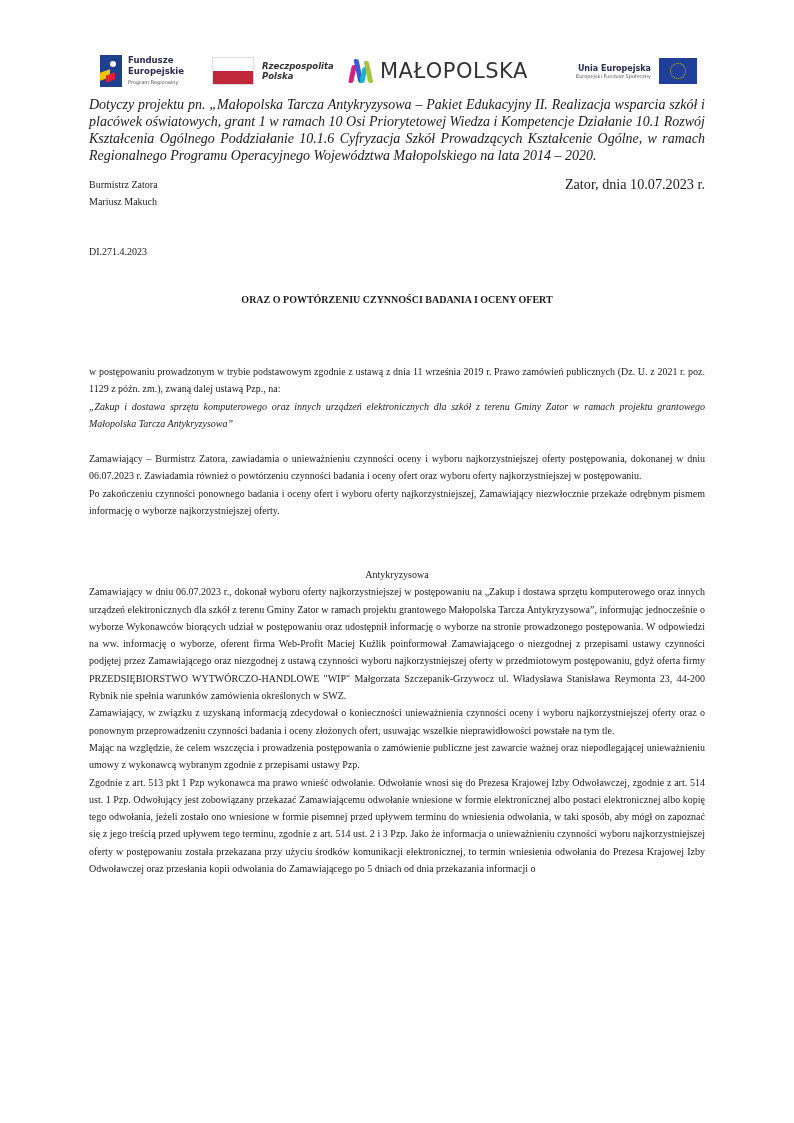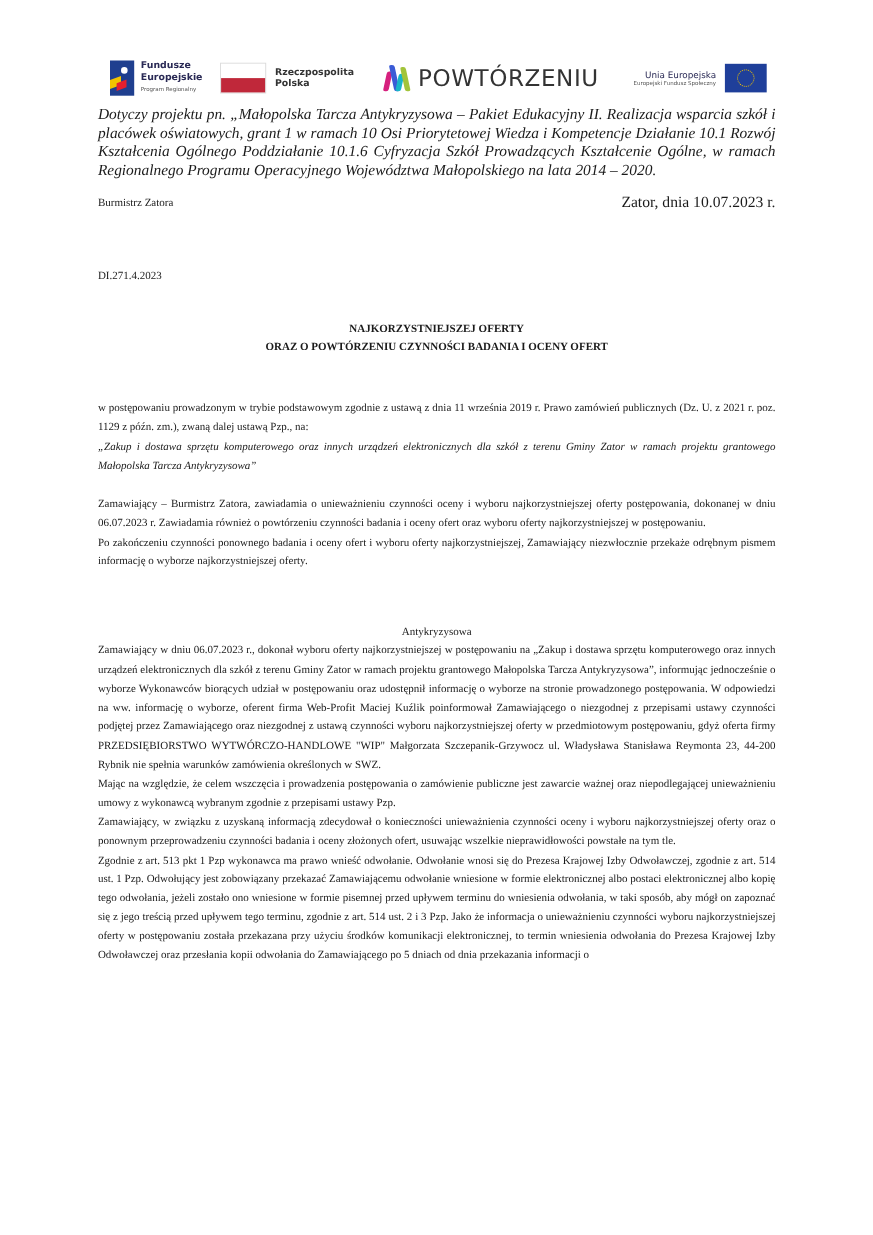--- a/index.html
+++ b/index.html
@@ -14,21 +14,21 @@
   .fe-text .t1 { font-size: 8.5px; font-weight: bold; display: block; }
   .fe-text .t2 { font-size: 5px; display: block; color: #555; }
   .pl-flag { width: 40px; height: 26px; border: 1px solid #ddd; display: flex; flex-direction: column; }
   .pl-flag .w { flex: 1; background: #fff; }
   .pl-flag .r { flex: 1; background: #c0283a; }
   .pl-text { margin-left: 8px; font-family: "DejaVu Sans", sans-serif; font-size: 8.5px; line-height: 10px; font-weight: bold; color: #333; }
   .mp-mark { width: 22px; height: 24px; position: relative; }
   .mp-mark span { position: absolute; bottom: 0; width: 5px; border-radius: 2px; }
   .mp-text { margin-left: 8px; font-family: "DejaVu Sans", sans-serif; font-size: 21px; letter-spacing: 0.5px; color: #333; }
   .ue-text { text-align: right; font-family: "DejaVu Sans", sans-serif; color: #2a2a55; }
-  .ue-text .t1 { font-size: 8px; font-weight: normal; display: block; }
+  .ue-text .t1 { font-size: 8px; font-weight: bold; display: block; }
   .ue-text .t2 { font-size: 5px; display: block; color: #555; }
   .eu-flag { width: 38px; height: 26px; background: #1f3f9a; margin-left: 8px; position: relative; }
   .eu-flag .ring { position: absolute; left: 11px; top: 5px; width: 14px; height: 14px; border: 1.5px dotted #f2c300; border-radius: 50%; }
 
   .text { position: absolute; left: 89px; width: 616px; font-size: 10px; line-height: 17.3px; }
   .just { text-align: justify; }
   .small { font-size: 14px; line-height: 17px; font-style: italic; }
   .center { text-align: center; }
   .bold { font-weight: bold; }
   .italic { font-style: italic; }
@@ -44,73 +44,73 @@
       <span class="w"></span>
         <span class="y"></span>
         <span class="r"></span>
     </div>
     <div class="fe-text">
       <span class="t1">Fundusze</span>
       <span class="t1">Europejskie</span>
       <span class="t2">Program Regionalny</span>
     </div>
   </div>
-  <div class="logo" style="left:100px;">
+  <div class="logo" style="left:112px;font-style:italic;">
     <div class="pl-flag">
         <span class="w"></span>
         <span class="r"></span>
       </div>
     <div class="pl-text">
       <span style="display:block;">Rzeczpospolita</span>
       <span style="display:block;">Polska</span>
     </div>
   </div>
   <div class="logo" style="left:250px;">
     <div class="mp-mark">
       <span style="left:0; height:18px; background:#d6207e; transform:skewX(-12deg);"></span>
       <span style="left:6px; height:24px; background:#3b5bd6; transform:skewX(12deg);"></span>
       <span style="left:11px; height:16px; background:#19b5c8; transform:skewX(-12deg);"></span>
       <span style="left:16px; height:22px; background:#a2c43a; transform:skewX(12deg);"></span>
     </div>
-    <span class="mp-text">POWTÓRZENIU</span>
+    <span class="mp-text">MAŁOPOLSKA</span>
   </div>
   <div class="logo" style="left:476px;">
     <div class="ue-text">
       <span class="t1">Unia Europejska</span>
       <span class="t2">Europejski Fundusz Społeczny</span>
     </div>
     <div class="eu-flag">
         <span class="ring"></span>
       </div>
   </div>
 </div>
 
 <p class="text just small" style="top:96px;">Dotyczy projektu pn. „Małopolska Tarcza Antykryzysowa – Pakiet Edukacyjny II. Realizacja wsparcia szkół i placówek oświatowych, grant 1 w ramach 10 Osi Priorytetowej Wiedza i Kompetencje Działanie 10.1 Rozwój Kształcenia Ogólnego Poddziałanie 10.1.6 Cyfryzacja Szkół Prowadzących Kształcenie Ogólne, w ramach Regionalnego Programu Operacyjnego Województwa Małopolskiego na lata 2014 – 2020.</p>
 
 <div class="text" style="top:176px;">
   <p>Burmistrz Zatora</p>
+  <p>Mariusz Makuch</p>
 </div>
 <p class="right" style="top:176px; font-size:14.2px; line-height:17.3px;">Zator, dnia 10.07.2023 r.</p>
 
 <p class="text" style="top:243px;">DI.271.4.2023</p>
 
 <div class="text center bold" style="top:292px; line-height:16px;">
-  <p>NAJKORZYSTNIEJSZEJ OFERTY</p>
   <p>ORAZ O POWTÓRZENIU CZYNNOŚCI BADANIA I OCENY OFERT</p>
 </div>
 
 <div class="text just" style="top:363px;">
   <p>w postępowaniu prowadzonym w trybie podstawowym zgodnie z ustawą z dnia 11 września 2019 r. Prawo zamówień publicznych (Dz. U. z 2021 r. poz. 1129 z późn. zm.), zwaną dalej ustawą Pzp., na:</p>
   <p class="italic">„Zakup i dostawa sprzętu komputerowego oraz innych urządzeń elektronicznych dla szkół z terenu Gminy Zator w ramach projektu grantowego Małopolska Tarcza Antykryzysowa”</p>
 </div>
 
 <div class="text just" style="top:450px;">
   <p>Zamawiający – Burmistrz Zatora, zawiadamia o unieważnieniu czynności oceny i wyboru najkorzystniejszej oferty postępowania, dokonanej w dniu 06.07.2023 r. Zawiadamia również o powtórzeniu czynności badania i oceny ofert oraz wyboru oferty najkorzystniejszej w postępowaniu.</p>
   <p>Po zakończeniu czynności ponownego badania i oceny ofert i wyboru oferty najkorzystniejszej, Zamawiający niezwłocznie przekaże odrębnym pismem informację o wyborze najkorzystniejszej oferty.</p>
 </div>
 
 <div class="text just" style="top:566px;">
   <p class="center">Antykryzysowa</p>
   <p>Zamawiający w dniu 06.07.2023 r., dokonał wyboru oferty najkorzystniejszej w postępowaniu na „Zakup i dostawa sprzętu komputerowego oraz innych urządzeń elektronicznych dla szkół z terenu Gminy Zator w ramach projektu grantowego Małopolska Tarcza Antykryzysowa”, informując jednocześnie o wyborze Wykonawców biorących udział w postępowaniu oraz udostępnił informację o wyborze na stronie prowadzonego postępowania. W odpowiedzi na ww. informację o wyborze, oferent firma Web-Profit Maciej Kuźlik poinformował Zamawiającego o niezgodnej z przepisami ustawy czynności podjętej przez Zamawiającego oraz niezgodnej z ustawą czynności wyboru najkorzystniejszej oferty w przedmiotowym postępowaniu, gdyż oferta firmy PRZEDSIĘBIORSTWO WYTWÓRCZO-HANDLOWE "WIP" Małgorzata Szczepanik-Grzywocz ul. Władysława Stanisława Reymonta 23, 44-200 Rybnik nie spełnia warunków zamówienia określonych w SWZ.</p>
+  <p>Zamawiający, w związku z uzyskaną informacją zdecydował o konieczności unieważnienia czynności oceny i wyboru najkorzystniejszej oferty oraz o ponownym przeprowadzeniu czynności badania i oceny złożonych ofert, usuwając wszelkie nieprawidłowości powstałe na tym tle.</p>
   <p>Mając na względzie, że celem wszczęcia i prowadzenia postępowania o zamówienie publiczne jest zawarcie ważnej oraz niepodlegającej unieważnieniu umowy z wykonawcą wybranym zgodnie z przepisami ustawy Pzp.</p>
-  <p>Zamawiający, w związku z uzyskaną informacją zdecydował o konieczności unieważnienia czynności oceny i wyboru najkorzystniejszej oferty oraz o ponownym przeprowadzeniu czynności badania i oceny złożonych ofert, usuwając wszelkie nieprawidłowości powstałe na tym tle.</p>
   <p>Zgodnie z art. 513 pkt 1 Pzp wykonawca ma prawo wnieść odwołanie. Odwołanie wnosi się do Prezesa Krajowej Izby Odwoławczej, zgodnie z art. 514 ust. 1 Pzp. Odwołujący jest zobowiązany przekazać Zamawiającemu odwołanie wniesione w formie elektronicznej albo postaci elektronicznej albo kopię tego odwołania, jeżeli zostało ono wniesione w formie pisemnej przed upływem terminu do wniesienia odwołania, w taki sposób, aby mógł on zapoznać się z jego treścią przed upływem tego terminu, zgodnie z art. 514 ust. 2 i 3 Pzp. Jako że informacja o unieważnieniu czynności wyboru najkorzystniejszej oferty w postępowaniu została przekazana przy użyciu środków komunikacji elektronicznej, to termin wniesienia odwołania do Prezesa Krajowej Izby Odwoławczej oraz przesłania kopii odwołania do Zamawiającego po 5 dniach od dnia przekazania informacji o</p>
 </div>
 
 </body></html>

